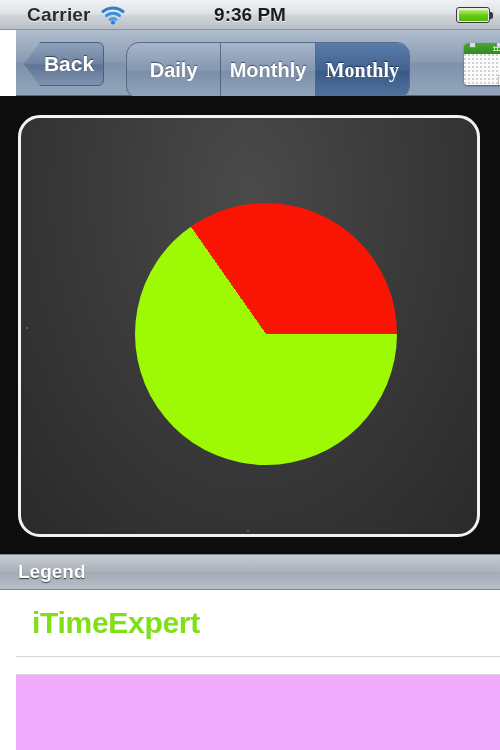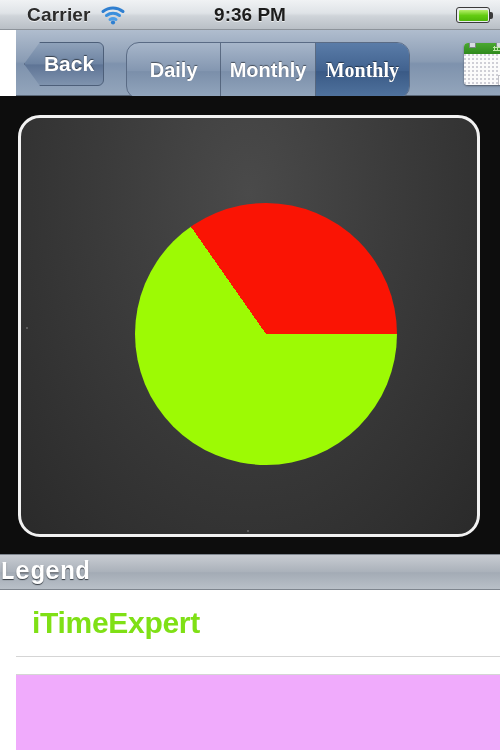--- a/index.html
+++ b/index.html
@@ -122,23 +122,22 @@
   .tickdot{ position:absolute; width:2px; height:2px; background:#6a6a6a; border-radius:50%; }
 
   
   .legend-header{
     position:absolute; left:0; top:554px; width:500px; height:36px;
     background:linear-gradient(180deg,#c8ccd2 0%,#aab1ba 50%,#a3abb5 52%,#b9c0c8 100%);
     border-top:1px solid #7e858e; border-bottom:1px solid #7e858e;
     display:flex; align-items:center;
   }
   .legend-header span{
-    font-size:25px; font-weight:bold; color:#fff;
+    margin-left:18px; font-size:19px; font-weight:bold; color:#fff;
     text-shadow:0 1px 1px rgba(40,45,52,.9);
-    font-family:Liberation Mono, monospace;
   }
   .legend-list{
     position:absolute; left:16px; top:590px; width:500px; height:160px; background:#f0abfc;
   }
   .legend-row{
     height:67px; display:flex; align-items:center;
     border-bottom:1px solid #d5d5d5; background:#fff;
   }
   .legend-row span{ margin-left:16px; font-size:30px; font-weight:bold; letter-spacing:-.3px; }
   .legend-filler{ height:18px; border-bottom:1px solid #d5d5d5; background:#fff; }

